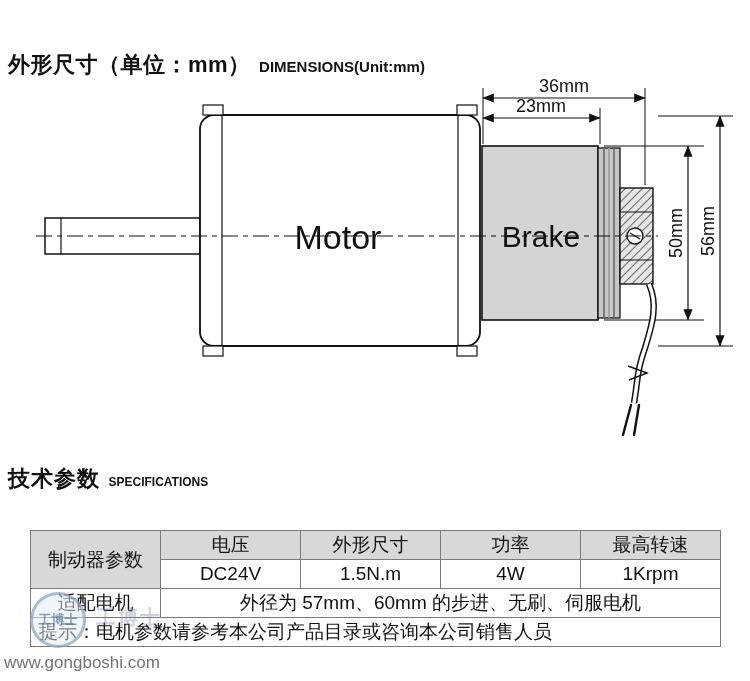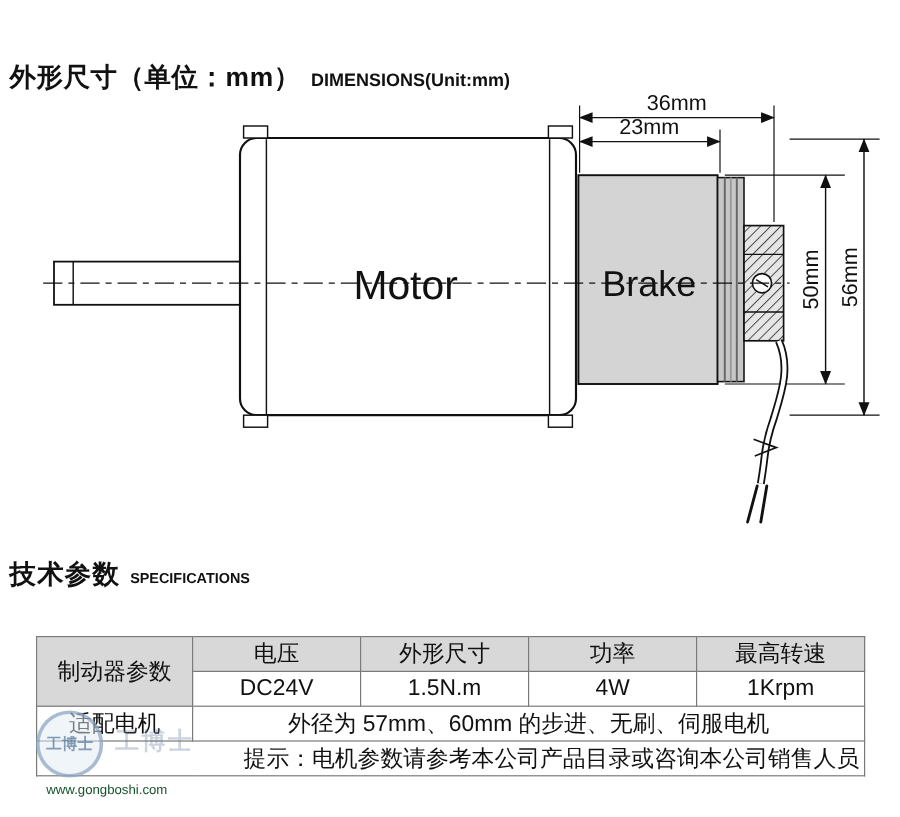--- a/index.html
+++ b/index.html
@@ -23,34 +23,34 @@
   .section-title { position: absolute; top: 464px; left: 8px; white-space: nowrap; }
   .section-title .cn { font-size: 22px; font-weight: 700; letter-spacing: 1px; font-family: Liberation Mono, monospace; }
   .section-title .en { font-size: 12px; font-weight: 700; margin-left: 4px; }
 
   table.specs {
     position: absolute; top: 530px; left: 30px; width: 690px;
     border-collapse: collapse; table-layout: fixed; font-size: 19px; padding-left: 44px;
   }
   table.specs td { border: 1px solid #7a7a7a; text-align: center; height: 29px; padding: 1px 4px; }
   table.specs td.hdr { background: #d8d8d8; }
-  table.specs td.note-cell { text-align: right; padding-left: 8px; }
+  table.specs td.note-cell { text-align: left; padding-left: 8px; }
 
   .watermark { position: absolute; left: 4px; top: 592px; width: 170px; z-index: 10; }
   .wm-circle {
     width: 56px; height: 56px; margin-left: 26px; border-radius: 50%;
     border: 3px solid rgba(110,140,175,.55); background: rgba(226,236,246,.5);
     display: flex; align-items: center; justify-content: center;
   }
   .wm-circle span { font-size: 13px; font-weight: 700; color: rgba(60,95,135,.6); }
   .wm-side {
     position: absolute; left: 92px; top: 12px; font-size: 20px; font-weight: 700;
     color: rgba(110,130,160,.35); letter-spacing: 2px;
   }
-  .wm-url { margin-top: 5px; font-size: 11px; color: #14532d; text-align: center; }
+  .wm-url { margin-top: 5px; font-size: 17px; color: #737373; }
 </style>
 </head>
 <body>
 
 <div class="page-title">
   <span class="cn">外形尺寸（单位：mm）</span>
   <span class="en">DIMENSIONS(Unit:mm)</span>
 </div>
 
 <div class="diagram-wrap">

